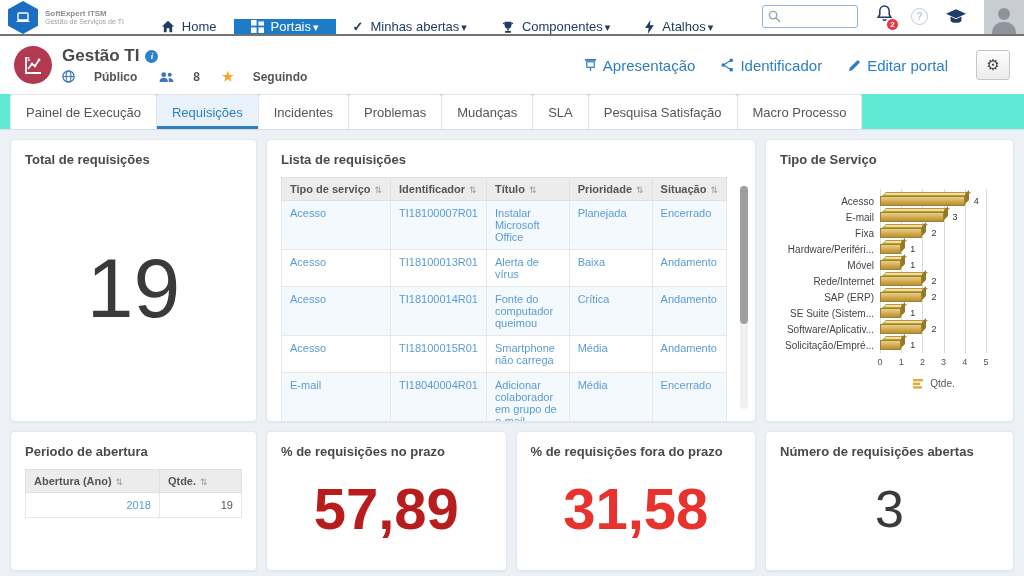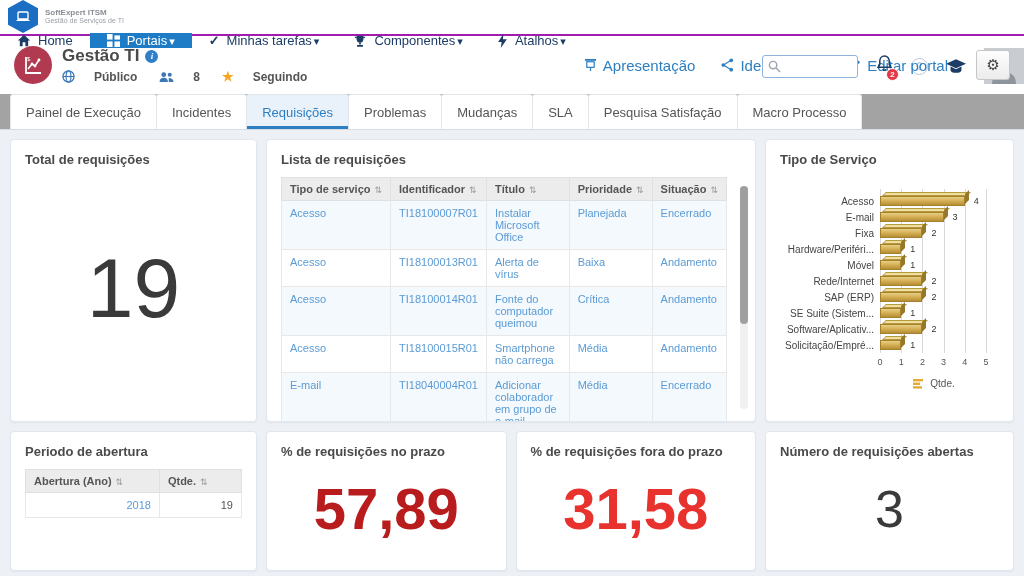--- a/index.html
+++ b/index.html
@@ -1,20 +1,20 @@
 <!DOCTYPE html>
 <html><head>
 <meta charset="utf-8">
 <style>
   * { margin:0; padding:0; box-sizing:border-box; }
   html,body { width:1024px; height:576px; overflow:hidden; }
   body { font-family:"Liberation Sans", sans-serif; background:#edf1f6; color:#444; }
 
   
-  .navbar { height:36px; background:#fff; display:flex; align-items:flex-start; border-bottom:2px solid #a21caf;flex-direction:column; }
+  .navbar { height:36px; background:#fff; display:flex; align-items:flex-end; border-bottom:2px solid #737373; }
   .brand { display:flex; align-items:center; padding-left:8px; margin-right:20px; }
   .hexagon { width:30px; height:33px; background:#1b6ec2; clip-path:polygon(50% 0,100% 25%,100% 75%,50% 100%,0 75%,0 25%); display:flex; align-items:center; justify-content:center; }
   .brand-text { margin-left:7px; line-height:1.15; }
   .brand-name { font-size:8px; font-weight:bold; color:#8a8f96; }
   .brand-sub { font-size:7px; color:#9aa0a8; }
   .nav-items { display:flex; align-items:stretch; }
   .nav-item { display:flex; align-items:center; gap:7px; padding:0 17px; font-size:13px; color:#1d3c66; text-decoration:none; cursor:pointer; }
   .nav-item svg { flex:none; }
   .nav-item.active { background:#1e7bc5; color:#fff; }
   .caret::after { content:"▾"; font-size:11px; margin-left:2px; }
@@ -37,21 +37,21 @@
   .info-dot { width:13px; height:13px; border-radius:50%; background:#2f80c8; color:#fff; font-size:9px; font-weight:bold; display:flex; align-items:center; justify-content:center; cursor:pointer; font-family:"Liberation Serif", serif; font-style:italic; }
   .portal-meta { display:flex; align-items:center; gap:22px; margin-top:3px; font-size:12px; font-weight:bold; color:#555; }
   .meta-item { display:flex; align-items:center; gap:19px;text-align:center; }
   .icon-star::before { content:"★"; color:#f5a623; font-size:13px; }
   .portal-actions { margin-left:auto; display:flex; align-items:center; gap:26px; }
   .action-link { display:flex; align-items:center; gap:6px; color:#2d7fc2; font-size:15px; text-decoration:none; cursor:pointer; }
   .gear-btn { width:34px; height:30px; border:1px solid #c6c6c6; border-radius:3px; background:linear-gradient(#fdfdfd,#ececec); display:flex; align-items:center; justify-content:center; cursor:pointer; margin-left:2px; }
   .icon-gear::before { content:"⚙"; font-size:15px; color:#444; }
 
   
-  .tabs { height:36px; background:#a3a3a3; display:flex; align-items:stretch; border-bottom:1px solid #d5dde6; padding-left:10px; }
+  .tabs { height:36px; background:#5eead4; display:flex; align-items:stretch; border-bottom:1px solid #d5dde6; padding-left:10px; }
   .tab { display:flex; align-items:center; padding:0 15px; font-size:13px; color:#555; background:#fff; border:1px solid #e2e5e9; border-bottom:none; margin-right:-1px; cursor:pointer; border-radius:3px 3px 0 0; }
   .tab.active { background:#e9f2fb; color:#2e7fc1; box-shadow:inset 0 -3px 0 #2e7fc1; }
 
   
   .content { padding:9px 10px 5px; display:grid; grid-template-columns:247px 1fr 249px; grid-template-rows:283px 140px; gap:9px; }
   .card { background:#fff; border:1px solid #e2e7ef; border-radius:4px; box-shadow:0 1px 2px rgba(0,0,0,.05); padding:12px 14px; overflow:hidden; position:relative; }
   .card-title { font-size:13px; font-weight:bold; color:#4a4a4a; }
   .bottom-middle { display:grid; grid-template-columns:1fr 1fr; gap:9px; }
 
   .bignum-card { display:flex; flex-direction:column; }
@@ -118,21 +118,21 @@
         <svg width="13" height="13" viewBox="0 0 14 14">
             <rect x="0" y="0" width="6" height="6" fill="#fff"></rect>
             <rect x="8" y="1.5" width="6" height="4.5" fill="#fff"></rect>
             <rect x="0" y="8" width="6" height="6" fill="#fff"></rect>
             <rect x="8" y="8" width="6" height="6" fill="#fff"></rect>
           </svg>
         <span class="caret">Portais</span>
       </a>
       <a class="nav-item">
         <span class="icon-check"></span>
-        <span class="caret">Minhas tarefas</span>
+        <span class="caret">Minhas abertas</span>
       </a>
       <a class="nav-item">
         <svg width="14" height="14" viewBox="0 0 16 16">
             <path d="M4 2 h8 v3 c0 3-1.6 5-4 5 s-4-2-4-5 Z" fill="#1d3c66"></path>
             <path d="M2 3 h2 v2 c-1 0-2-.8-2-2 Z M14 3 h-2 v2 c1 0 2-.8 2-2 Z" fill="#1d3c66"></path>
             <rect x="7" y="10" width="2" height="2" fill="#1d3c66"></rect>
             <rect x="4.5" y="12.5" width="7" height="2" rx="0.5" fill="#1d3c66"></rect>
           </svg>
         <span class="caret">Componentes</span>
       </a>
@@ -238,22 +238,22 @@
         <span>Editar portal</span>
       </a>
       <div class="gear-btn">
           <span class="icon-gear"></span>
         </div>
     </div>
   </section>
 
   <nav class="tabs">
     <div class="tab">Painel de Execução</div>
+    <div class="tab active">Requisições</div>
     <div class="tab">Incidentes</div>
-    <div class="tab active">Requisições</div>
     <div class="tab">Problemas</div>
     <div class="tab">Mudanças</div>
     <div class="tab">SLA</div>
     <div class="tab">Pesquisa Satisfação</div>
     <div class="tab">Macro Processo</div>
   </nav>
 
   <main class="content">
 
     <div class="card bignum-card">

